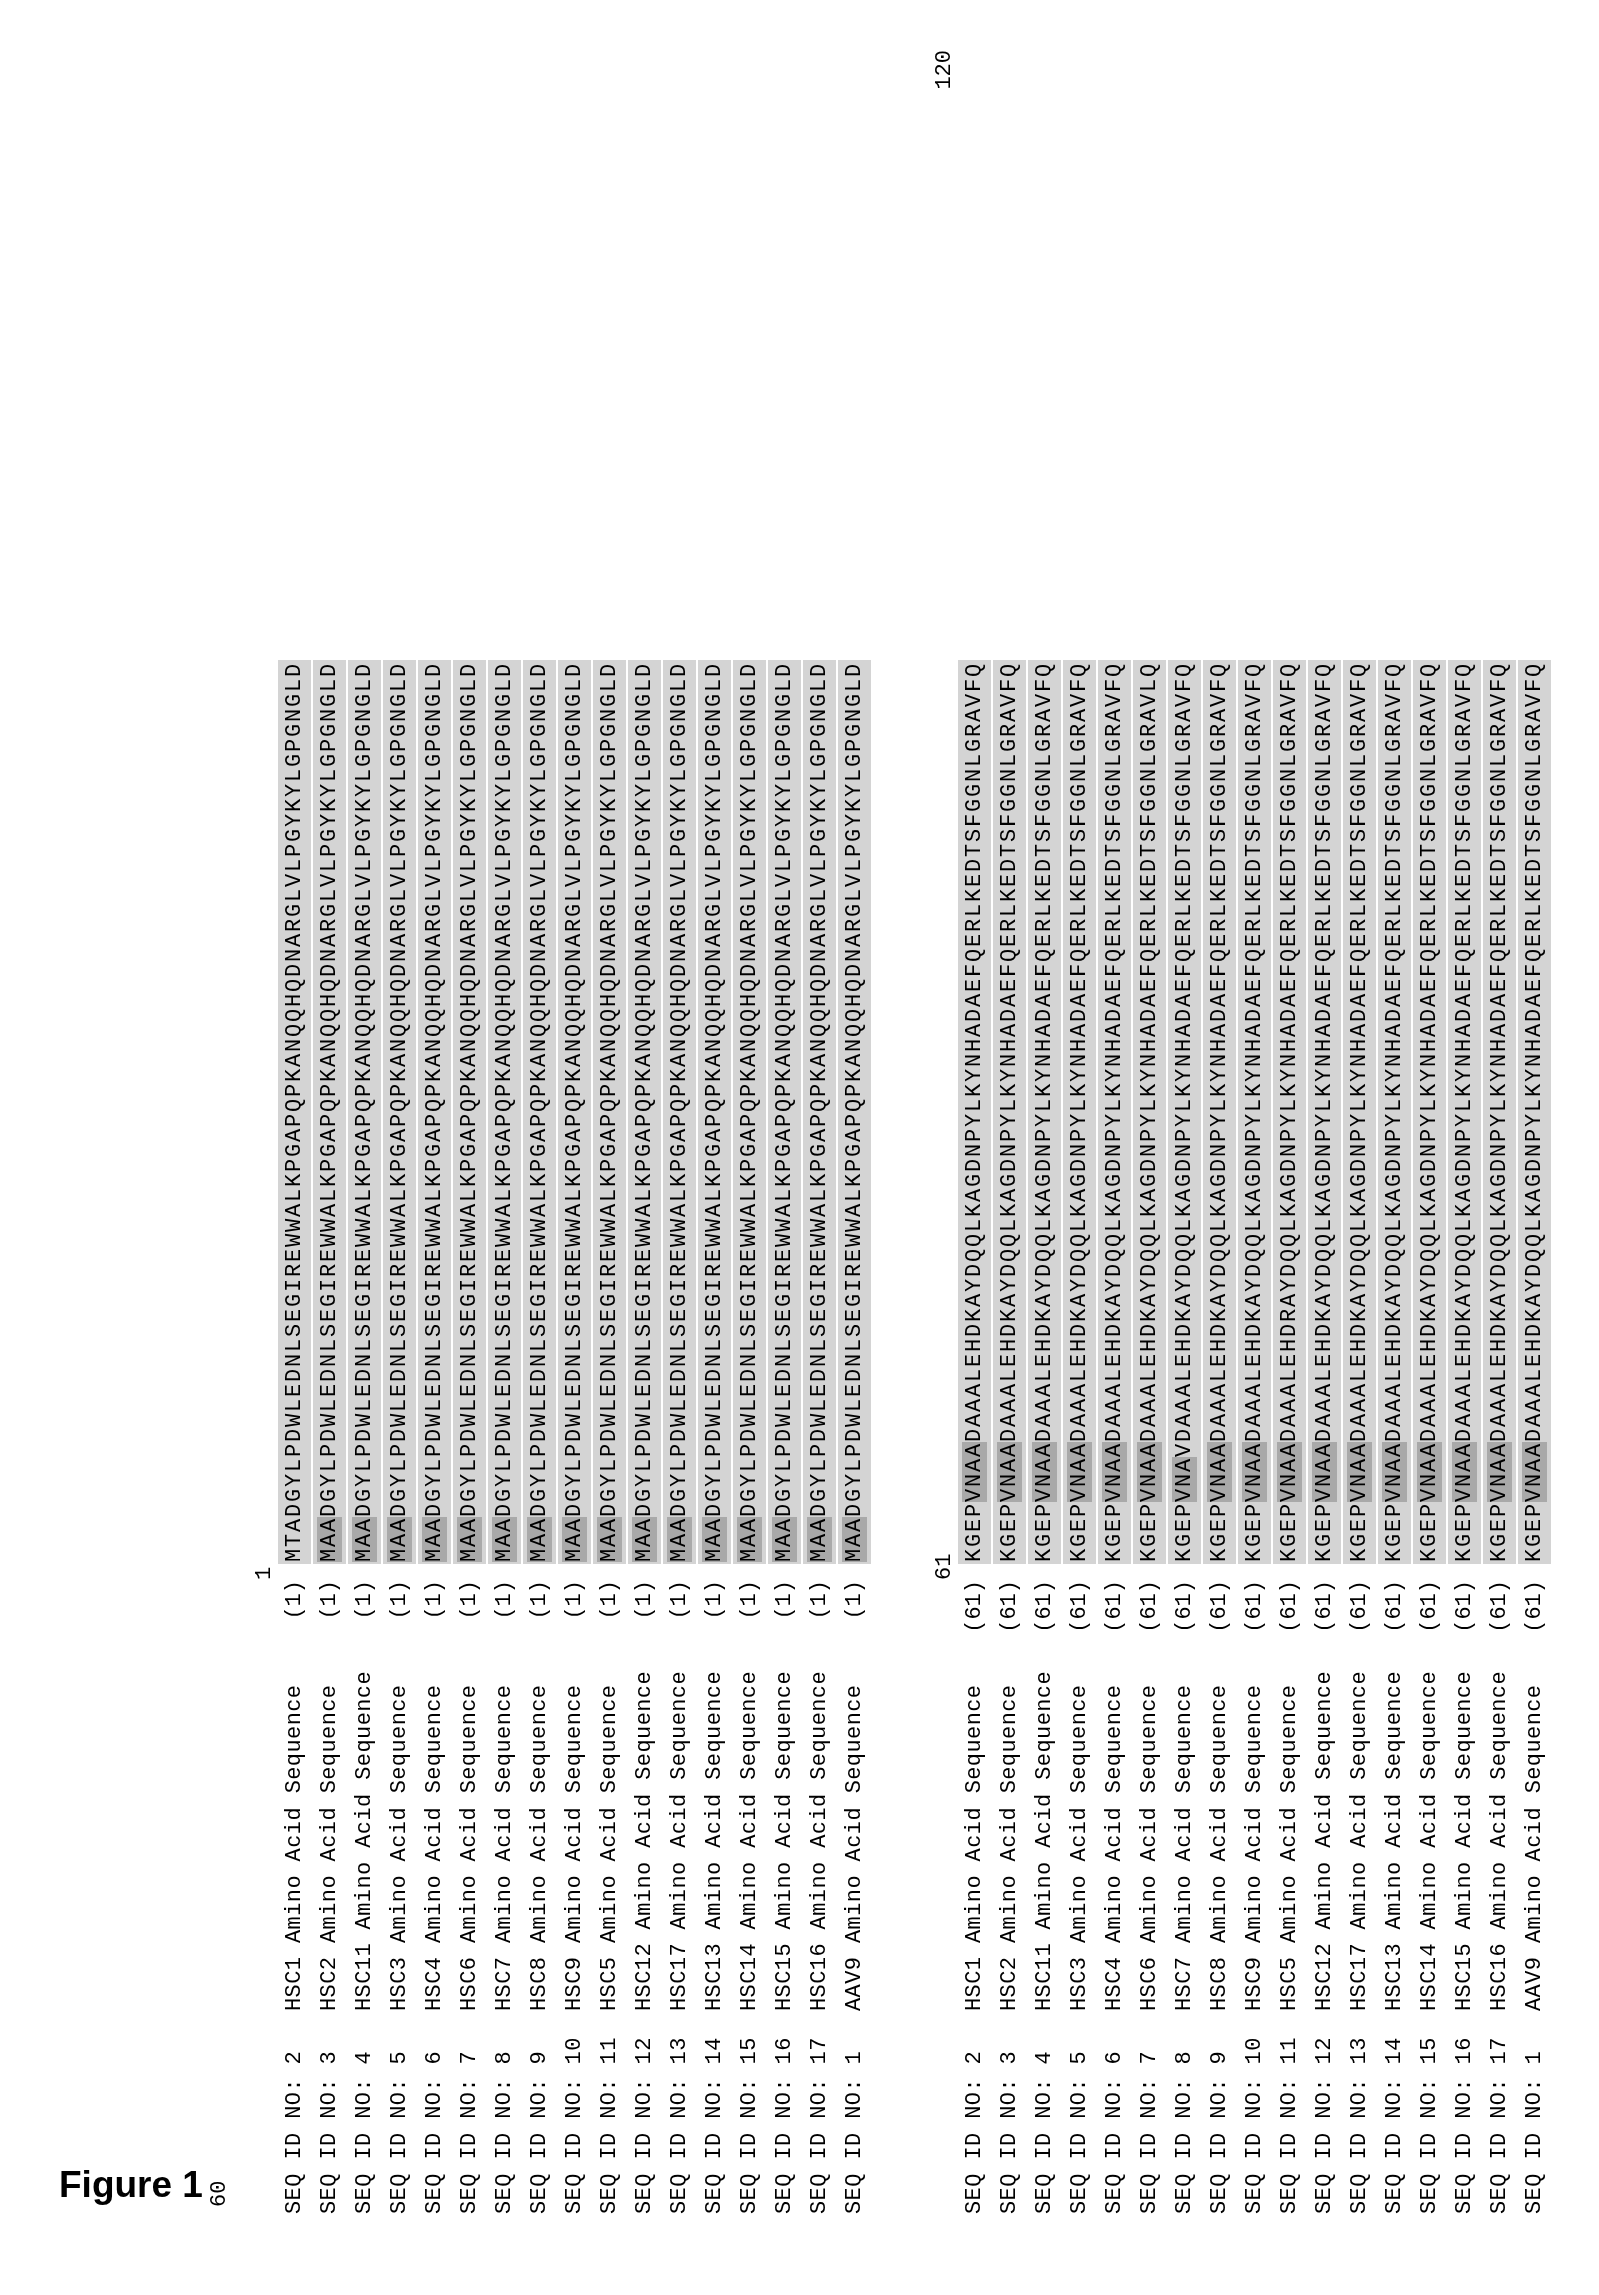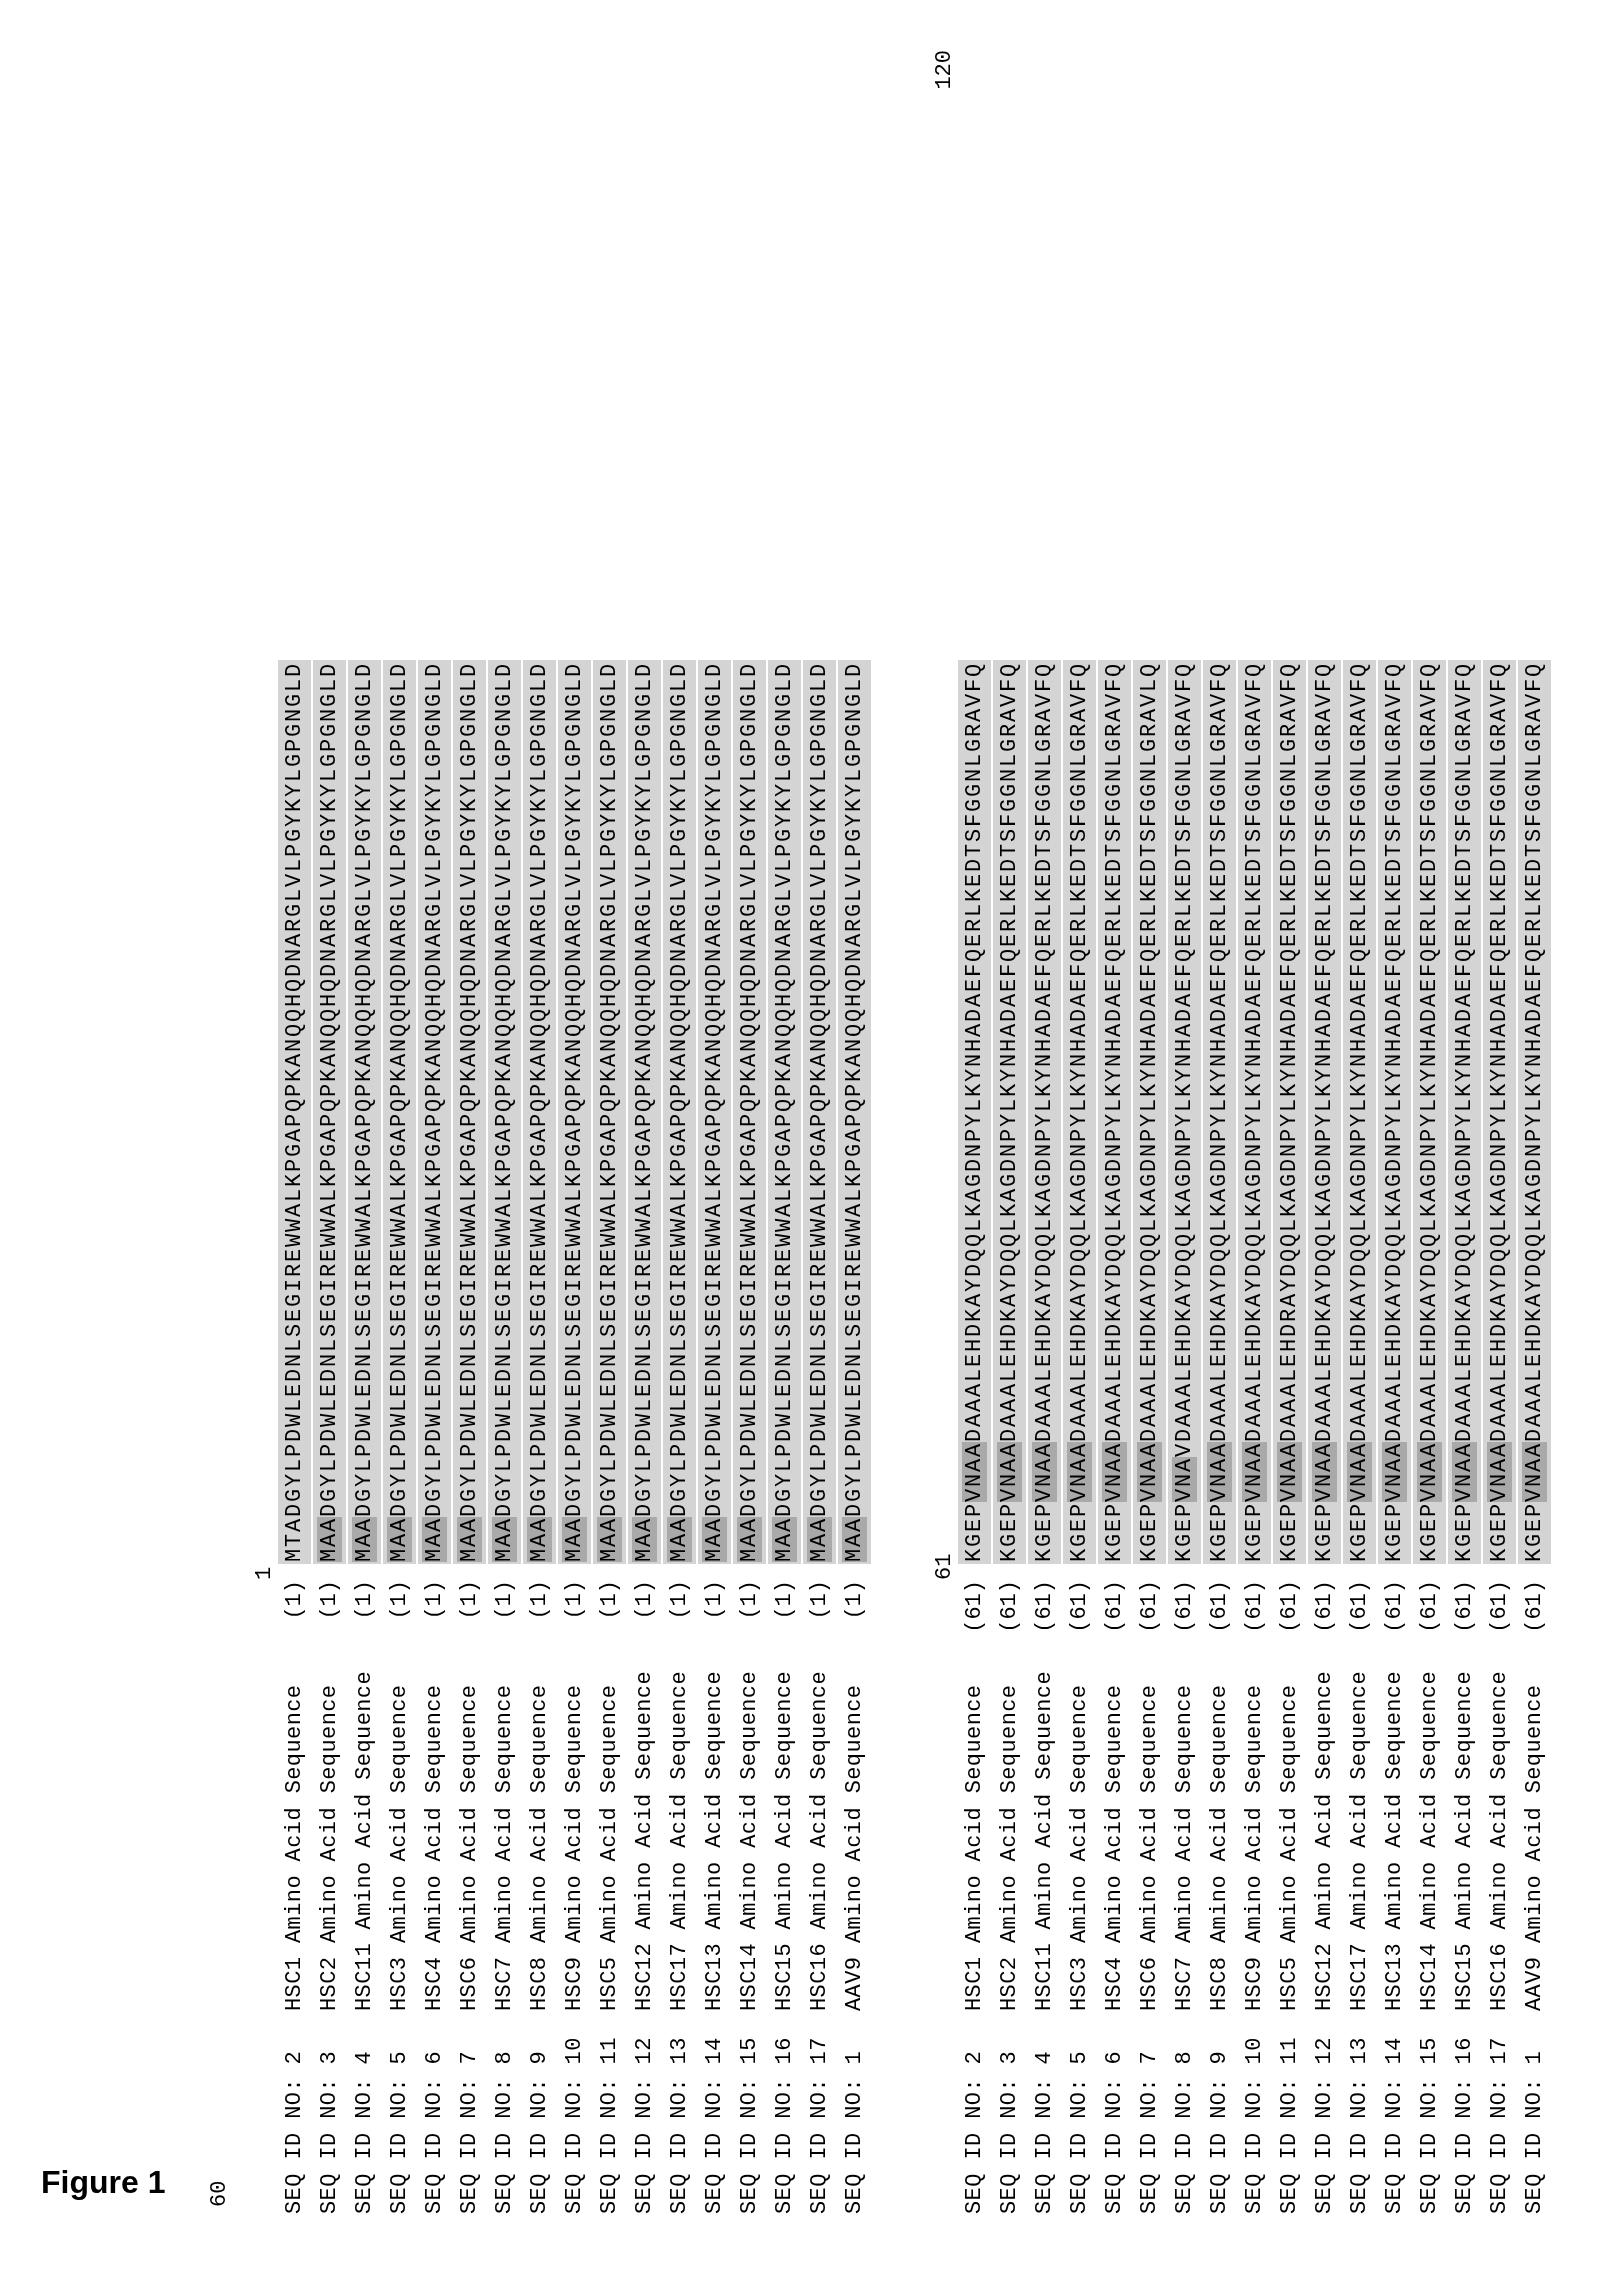--- a/index.html
+++ b/index.html
@@ -11,23 +11,23 @@
     width: 1600px;
     height: 2295px;
     position: relative;
     font-family: "Liberation Sans", sans-serif;
     overflow: hidden;
   }
 
   
   #figure-title {
     position: absolute;
-    left: 41px;
+    left: 59px;
     top: 2164px;
-    font-size: 32px;
+    font-size: 37px;
     font-weight: bold;
     font-family: "Liberation Sans", sans-serif;
     white-space: nowrap;
   }
 
   
   #rotated-wrap {
     position: absolute;
     left: 0;
     top: 0;

